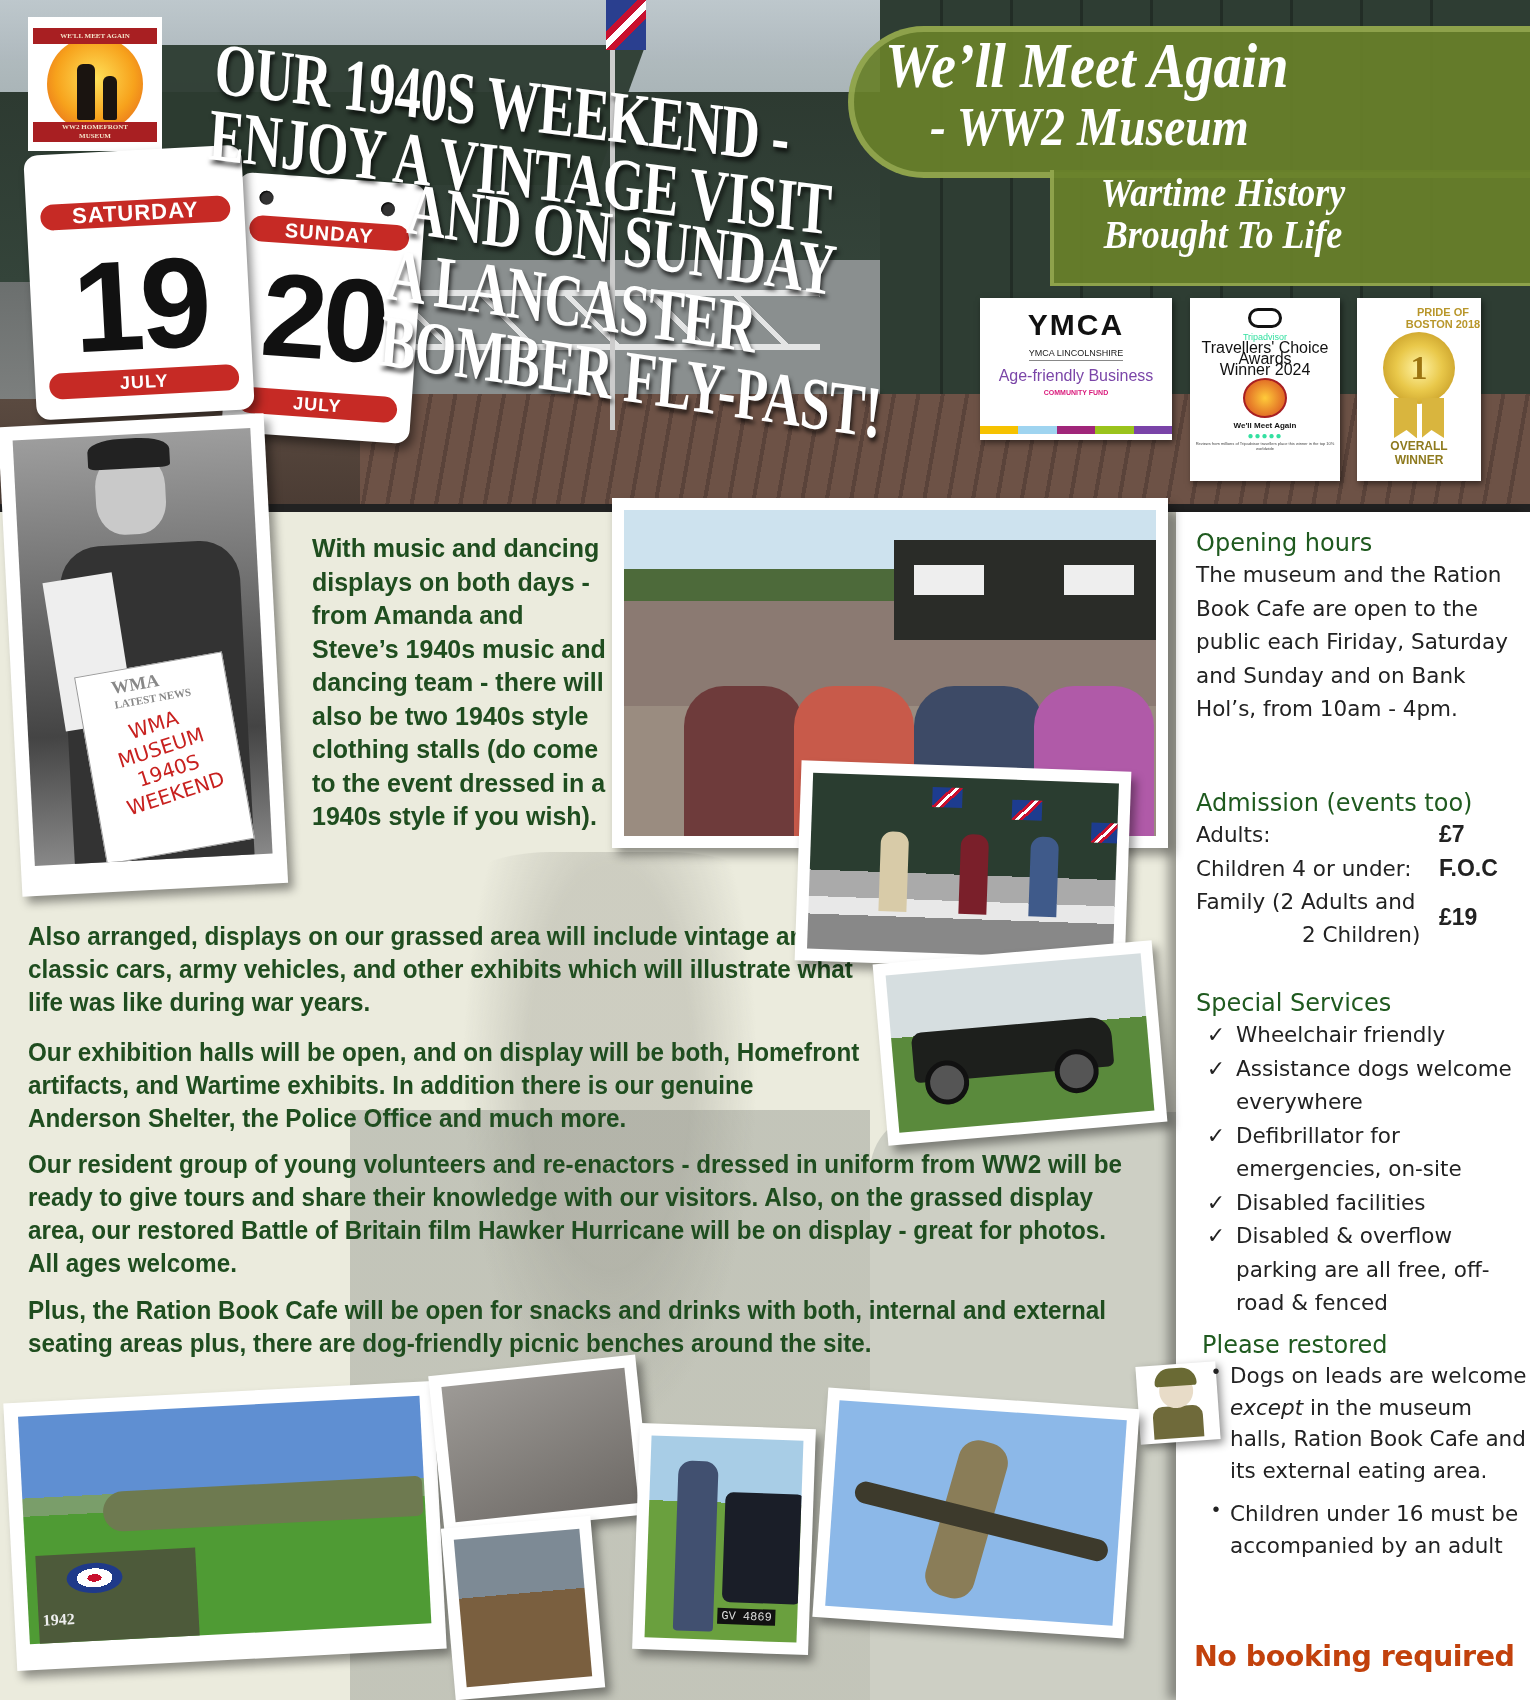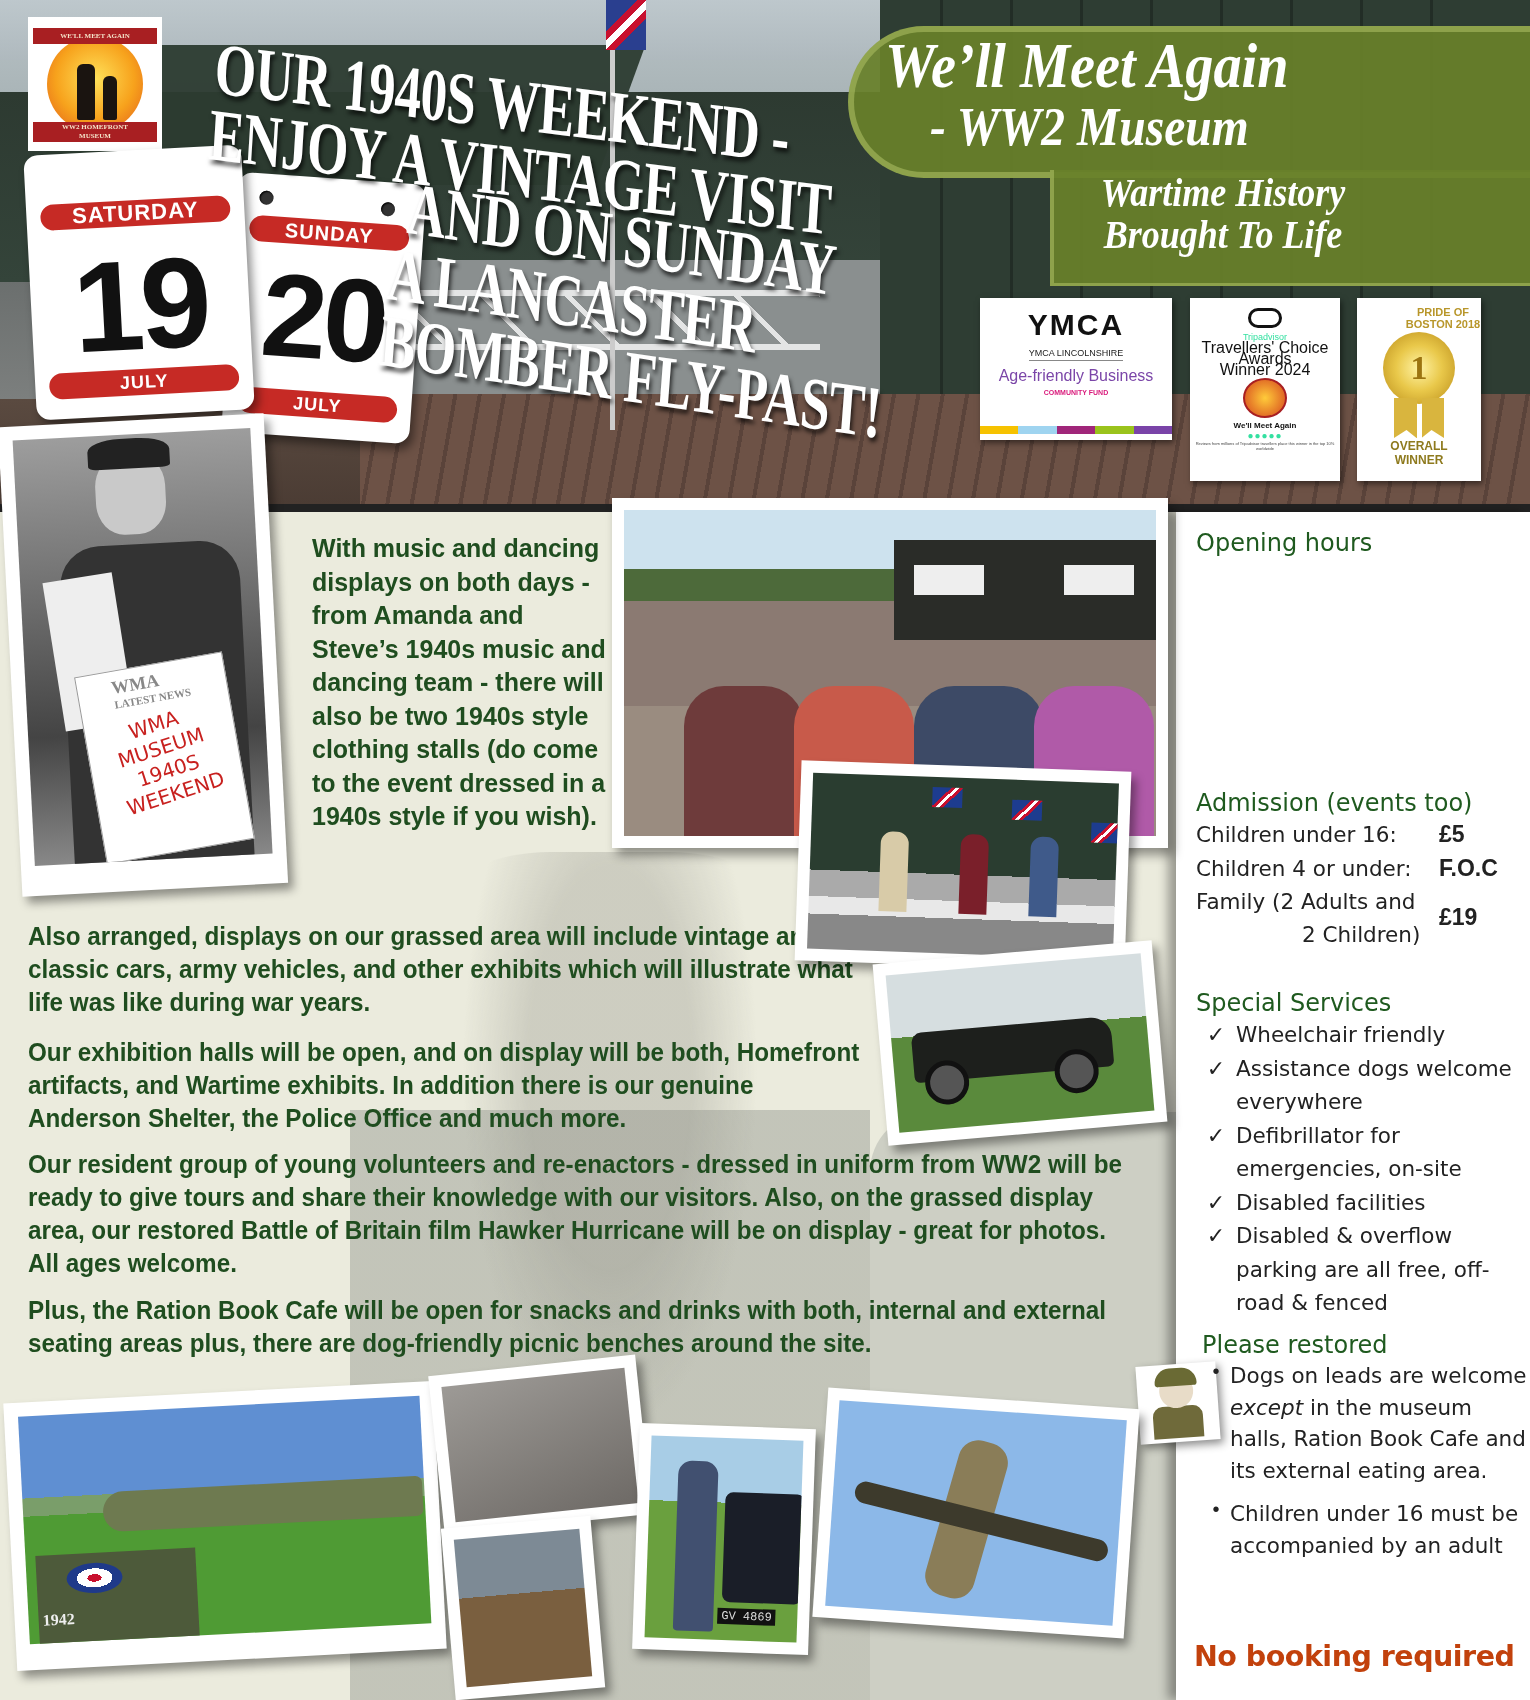--- a/index.html
+++ b/index.html
@@ -383,27 +383,28 @@
 <div class="paper-photo lancaster">
   <div class="img">
     <div class="wing"></div>
     <div class="fuselage"></div>
   </div>
 </div>
 
 <div class="info">
   <div class="sec-hours">
     <h3>Opening hours</h3>
+    <p>The museum and the Ration Book Cafe are open to the public each Firiday, Saturday and Sunday and on Bank Hol’s, from 10am - 4pm.</p>
   </div>
 
   <div class="sec-adm">
     <h3>Admission (events too)</h3>
     <div class="row">
-      <span class="lbl">Children under 16:</span>
-      <span class="price">£5</span>
+      <span class="lbl">Adults:</span>
+      <span class="price">£7</span>
     </div>
     <div class="row">
       <span class="lbl">Children 4 or under:</span>
       <span class="price">F.O.C</span>
     </div>
     <div class="row family">
       <span class="lbl">
         <span>Family (2 Adults and</span>
         <span class="l2">2 Children)</span>
       </span>

